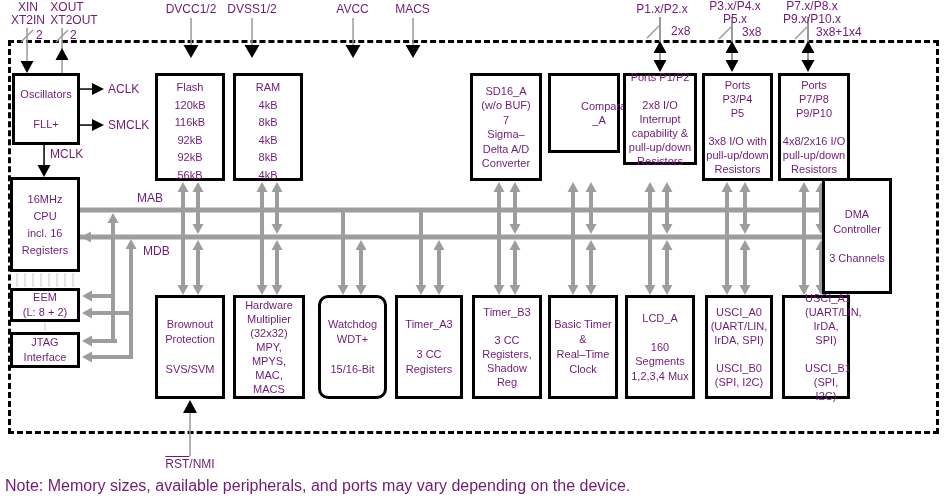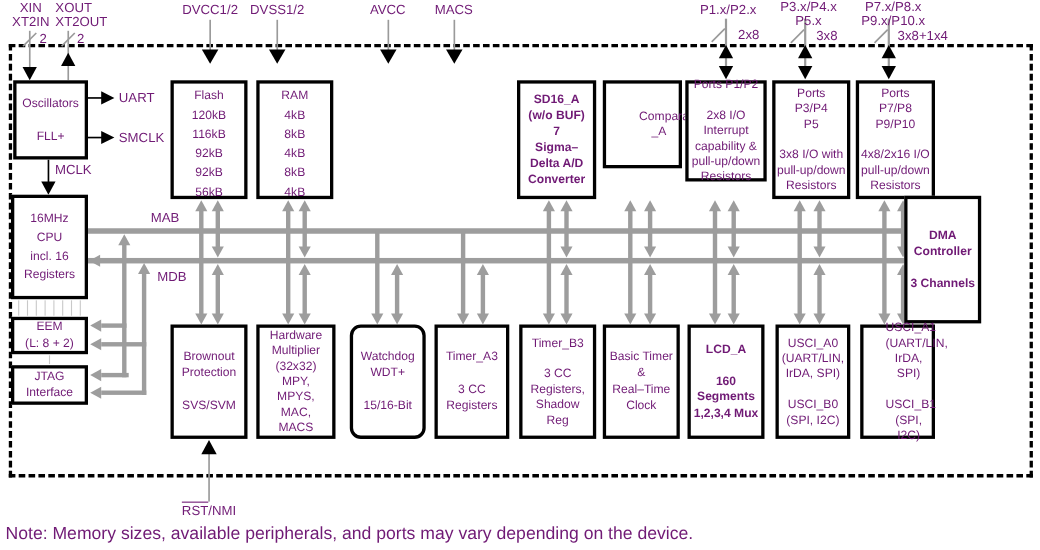--- a/index.html
+++ b/index.html
@@ -6,21 +6,21 @@
   .stage{position:relative;width:945px;height:500px;background:#fff;
          font-family:"Liberation Sans",sans-serif;color:#701a75;overflow:hidden;}
   .chip-border{position:absolute;left:8px;top:40px;width:931px;height:394px;
          border:3px dashed #000;box-sizing:border-box;z-index:0;}
   .bus-layer{position:absolute;left:0;top:0;z-index:1;}
   .blk{position:absolute;border:3px solid #000;background:#fff;box-sizing:border-box;
        display:flex;align-items:center;justify-content:center;text-align:center;
        font-size:11px;line-height:14px;z-index:2;}
   .blk span{white-space:pre-line;width:100%;}
   .lh15{line-height:15px;} .lh17{line-height:17px;} .lh175{line-height:17.5px;}
-  .lh145{line-height:14.5px;font-weight:bold;}
+  .lh145{line-height:14.5px;}
   .pt{align-items:flex-start;}
   .lbl{position:absolute;font-size:12px;line-height:13px;text-align:center;z-index:3;}
   .wlbl{position:absolute;font-size:12px;line-height:13px;text-align:left;z-index:3;}
   .note{position:absolute;left:5px;top:477px;font-size:16px;z-index:3;}
   .ov{text-decoration:overline;}
 </style>
 </head>
 <body>
 
 <div class="stage">
@@ -178,21 +178,21 @@
   <div class="wlbl" style="left:671px;top:25px;">2x8</div>
 
   <div class="lbl" style="left:695px;top:0px;width:80px;">P3.x/P4.x</div>
   <div class="lbl" style="left:695px;top:13px;width:80px;">P5.x</div>
   <div class="wlbl" style="left:742px;top:26px;">3x8</div>
 
   <div class="lbl" style="left:772px;top:0px;width:80px;">P7.x/P8.x</div>
   <div class="lbl" style="left:772px;top:13px;width:80px;">P9.x/P10.x</div>
   <div class="wlbl" style="left:816px;top:26px;">3x8+1x4</div>
 
-  <div class="wlbl" style="left:108px;top:83px;">UART</div>
+  <div class="wlbl" style="left:108px;top:83px;">ACLK</div>
   <div class="wlbl" style="left:108px;top:119px;">SMCLK</div>
   <div class="wlbl" style="left:50px;top:148px;">MCLK</div>
 
   <div class="wlbl" style="left:137px;top:192px;">MAB</div>
   <div class="wlbl" style="left:143px;top:245px;">MDB</div>
 
   <div class="blk lh15" style="left:12px;top:73px;width:68px;height:72px;">
       <span>Oscillators
 
 FLL+</span>

